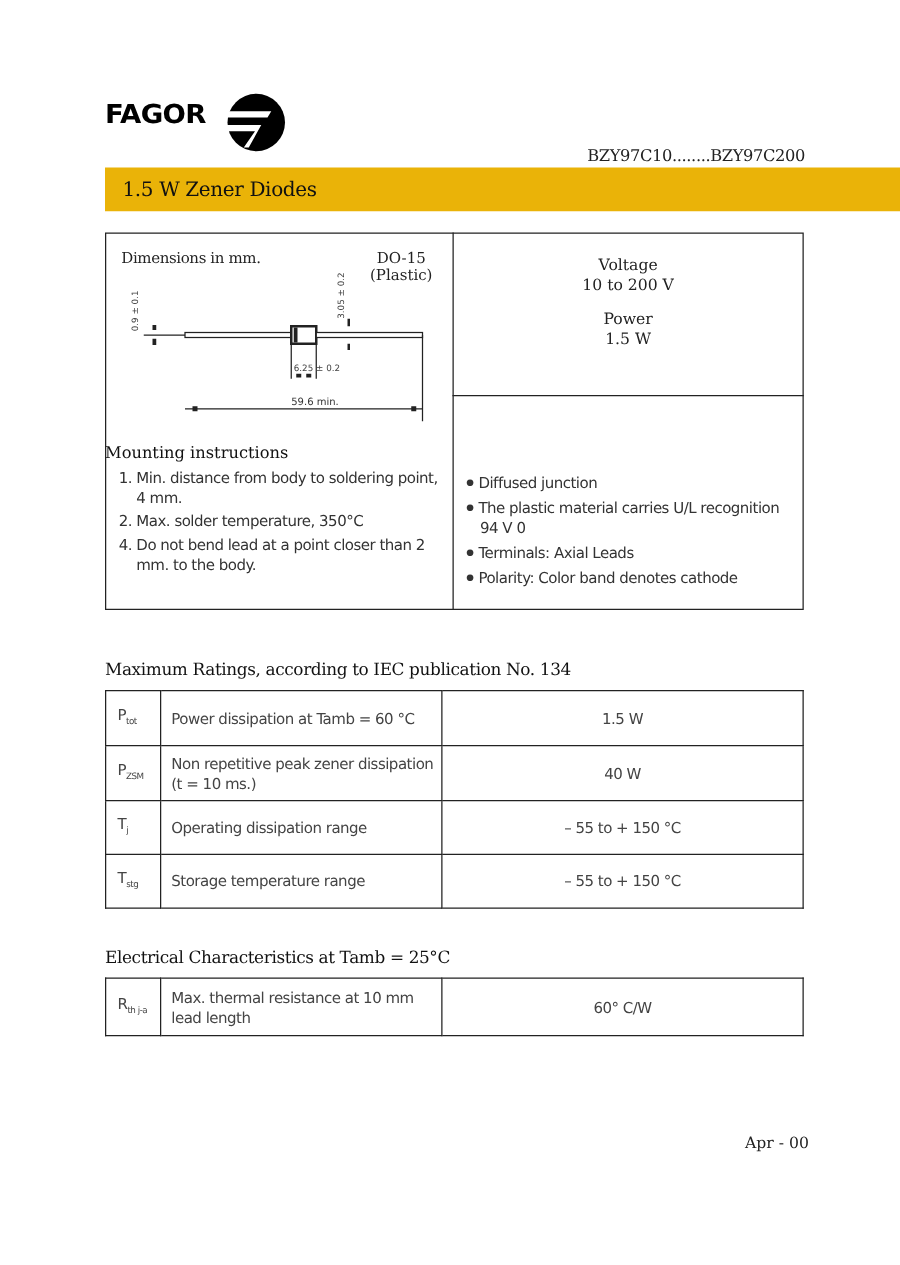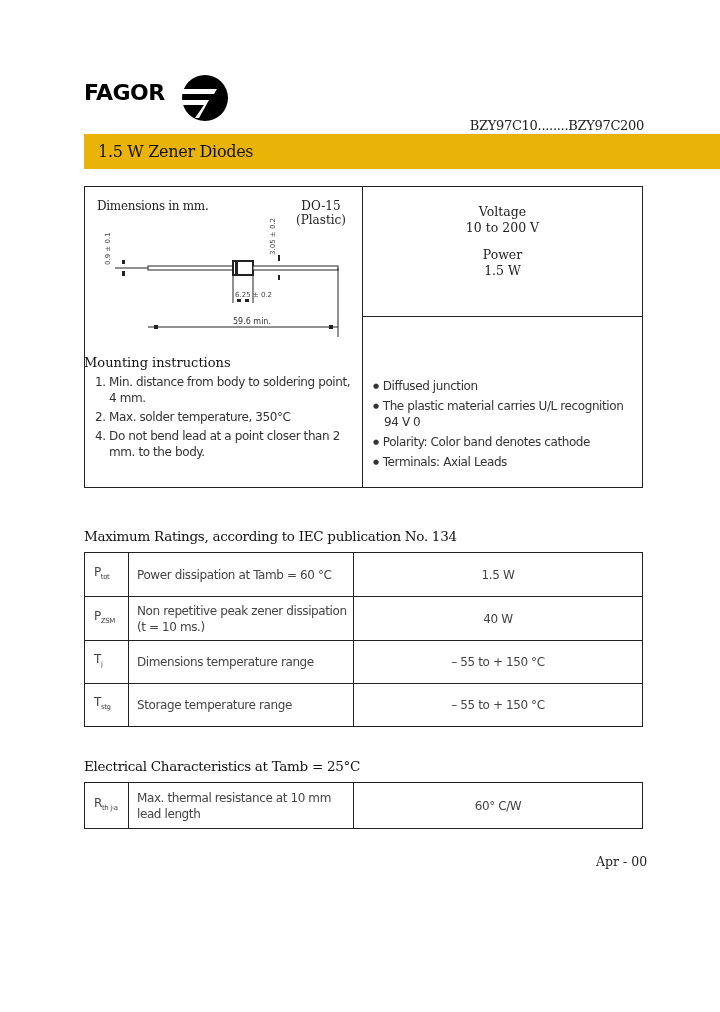--- a/index.html
+++ b/index.html
@@ -32,21 +32,21 @@
   .features .f::before { content:"\25CF"; font-size:7px; vertical-align:2px; margin-right:4px; }
 
   .section-h { left:84px; font-size:13.5px; color:#111; letter-spacing:-0.3px; }
   table.spec-table { position:absolute; left:84px; width:559px; border-collapse:collapse; }
   table.spec-table td { border:1.3px solid #222; font-family:"DejaVu Sans", sans-serif; font-size:12px;
                         color:#444; letter-spacing:-0.4px; line-height:16px; }
   td.sym { width:33px; padding-left:9px; font-family:"DejaVu Serif", serif; font-size:13px; color:#333; }
   td.sym sub { font-size:7px; }
   td.desc { width:215px; padding-left:8px; }
   td.val { text-align:center; }
-  .date { left:596px; top:854px; font-size:12.5px; color:#222; }
+  .date { left:596px; top:906px; font-size:12.5px; color:#222; }
 </style>
 </head>
 <body>
 
 <div class="abs logo-text">FAGOR</div>
 <svg class="abs logo-mark" viewBox="0 0 52 48">
   <circle cx="28" cy="24" r="23" fill="#000"></circle>
   <polygon points="0,15 40,15 37,20 0,20" fill="#fff"></polygon>
   <polygon points="0,26 32,26 22,44 18,44 27,31 0,31" fill="#fff"></polygon>
   <rect x="0" y="15" width="4" height="16" fill="#fff"></rect>
@@ -110,40 +110,40 @@
   <div>10 to 200 V</div>
 </div>
 <div class="abs spec" style="top:247px;">
   <div>Power</div>
   <div>1.5 W</div>
 </div>
 
 <div class="abs features">
   <div class="f">Diffused junction</div>
   <div class="f">The plastic material carries U/L recognition 94 V 0</div>
+  <div class="f">Terminals: Axial Leads</div>
   <div class="f">Polarity: Color band denotes cathode</div>
-  <div class="f">Terminals: Axial Leads</div>
 </div>
 
 <div class="abs section-h" style="top:528px;">Maximum Ratings, according to IEC publication No. 134</div>
 <table class="spec-table" style="top:552px;">
   <tbody>
       <tr style="height:44px;">
     <td class="sym"><span>P</span><sub>tot</sub></td>
     <td class="desc">Power dissipation at Tamb = 60 °C</td>
     <td class="val">1.5 W</td>
   </tr>
   <tr style="height:44px;">
     <td class="sym"><span>P</span><sub>ZSM</sub></td>
     <td class="desc">Non repetitive peak zener dissipation (t = 10 ms.)</td>
     <td class="val">40 W</td>
   </tr>
   <tr style="height:43px;">
     <td class="sym"><span>T</span><sub>j</sub></td>
-    <td class="desc">Dimensions temperature range</td>
+    <td class="desc">Operating dissipation range</td>
     <td class="val">– 55 to + 150 °C</td>
   </tr>
   <tr style="height:43px;">
     <td class="sym"><span>T</span><sub>stg</sub></td>
     <td class="desc">Storage temperature range</td>
     <td class="val">– 55 to + 150 °C</td>
   </tr>
 </tbody>
   </table>
 

